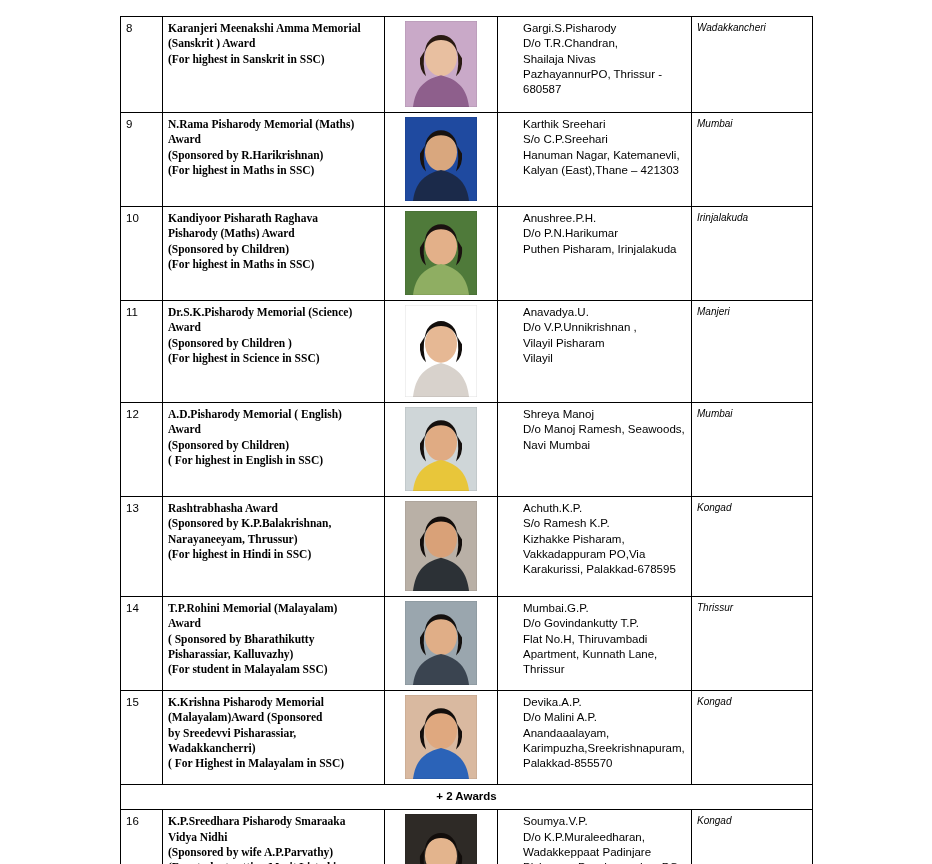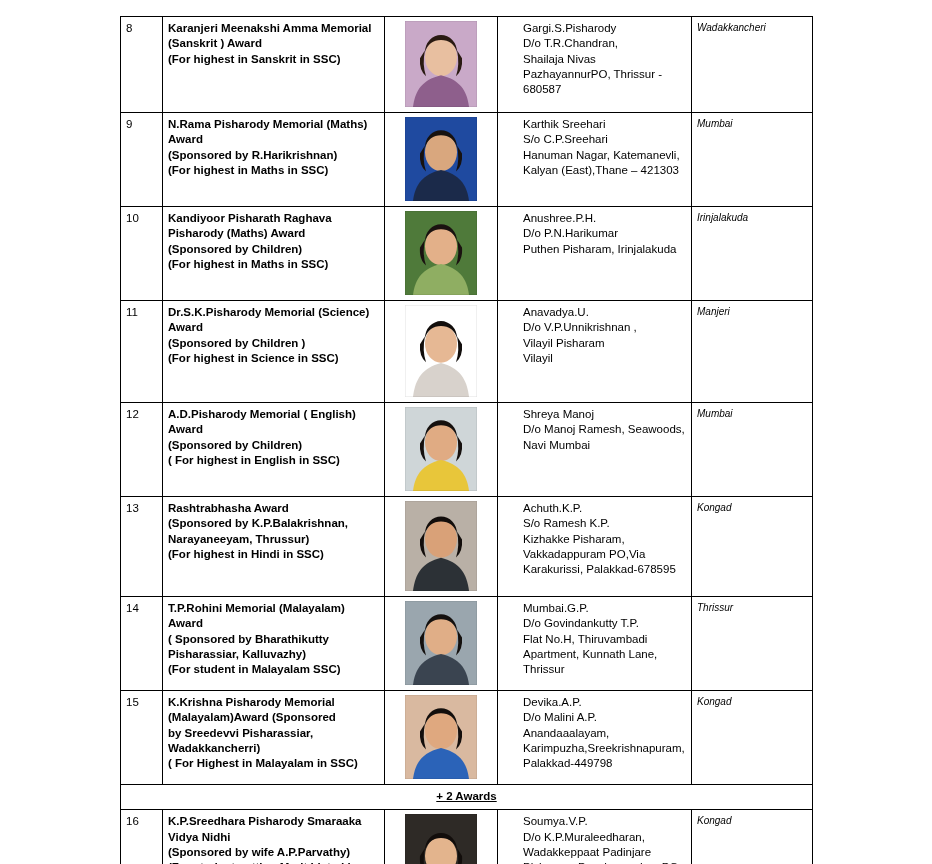--- a/index.html
+++ b/index.html
@@ -42,36 +42,35 @@
   col.c-place { width: 121px; }
 
   td.no {
     text-align: left;
     font-size: 11.5px;
   }
   td.award {
     font-weight: bold;
     font-size: 11.5px;
   }
-  td.award .ln { display: block; }
+  td.award .ln { display: block; font-family: Liberation Serif, serif; }
   td.photo {
     padding: 0;
     text-align: center;
     vertical-align: top;
   }
   td.person { font-size: 11.5px; }
   td.person .ln { display: block; margin-left: 20px; }
   td.place { font-size: 10px; font-style: italic; }
 
   .midrow td {
     text-align: center;
     font-weight: bold;
     font-size: 11.5px;
     padding: 2px 0 3px 0;
-    text-decoration: underline;
   }
 
   
   .portrait {
     width: 72px;
     margin: 0 auto;
     display: block;
     position: relative;
     overflow: hidden;
   }
@@ -314,21 +313,21 @@
                 <path d="M36 52.92 C 18 57.120000000000005, 10 67.2, 8 84 L 64 84 C 62 67.2, 54 57.120000000000005, 36 52.92 Z" fill="#2b63b8"></path>
                 <rect x="0" y="0" width="72" height="84" fill="none" stroke="rgba(0,0,0,0.12)"></rect>
               </svg>
             </div>
           </td>
           <td class="person">
             <span class="ln">Devika.A.P.</span>
             <span class="ln">D/o Malini A.P.</span>
             <span class="ln">Anandaaalayam,</span>
             <span class="ln">Karimpuzha,Sreekrishnapuram,</span>
-            <span class="ln">Palakkad-449798</span>
+            <span class="ln">Palakkad-855570</span>
           </td>
           <td class="place">Kongad</td>
         </tr>
         <tr class="midrow">
           <td colspan="5">+ 2 Awards</td>
         </tr>
         <tr>
           <td class="no">16</td>
           <td class="award">
             <span class="ln">K.P.Sreedhara Pisharody Smaraaka</span>

